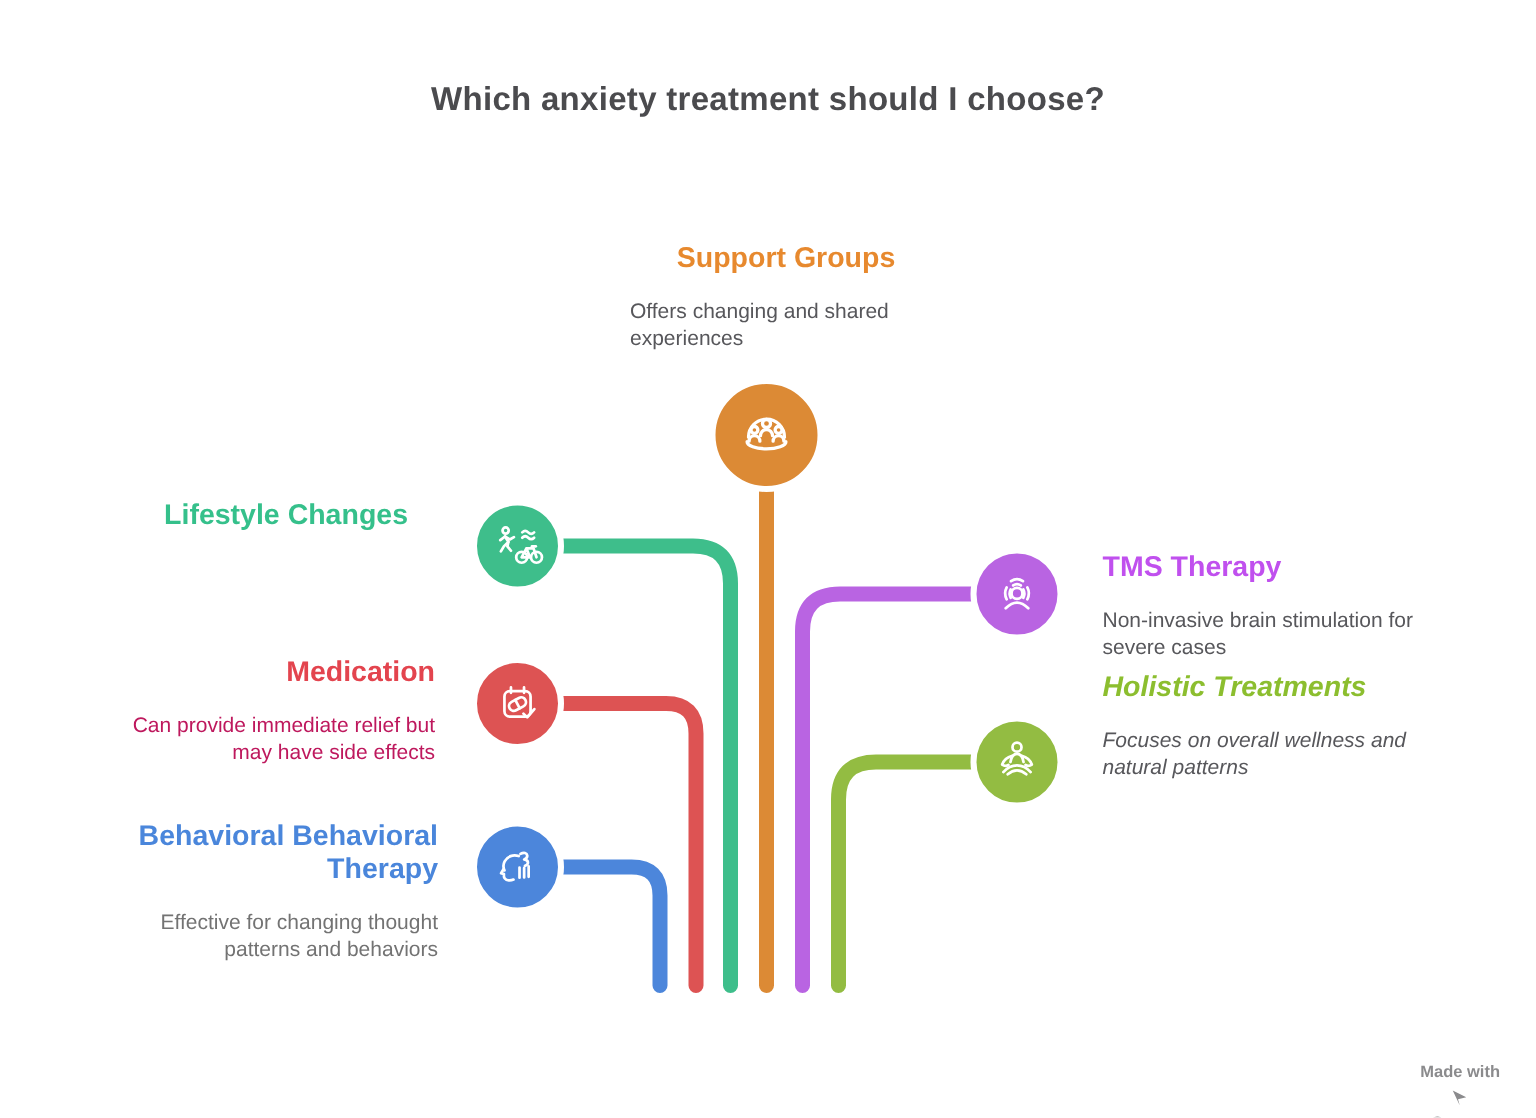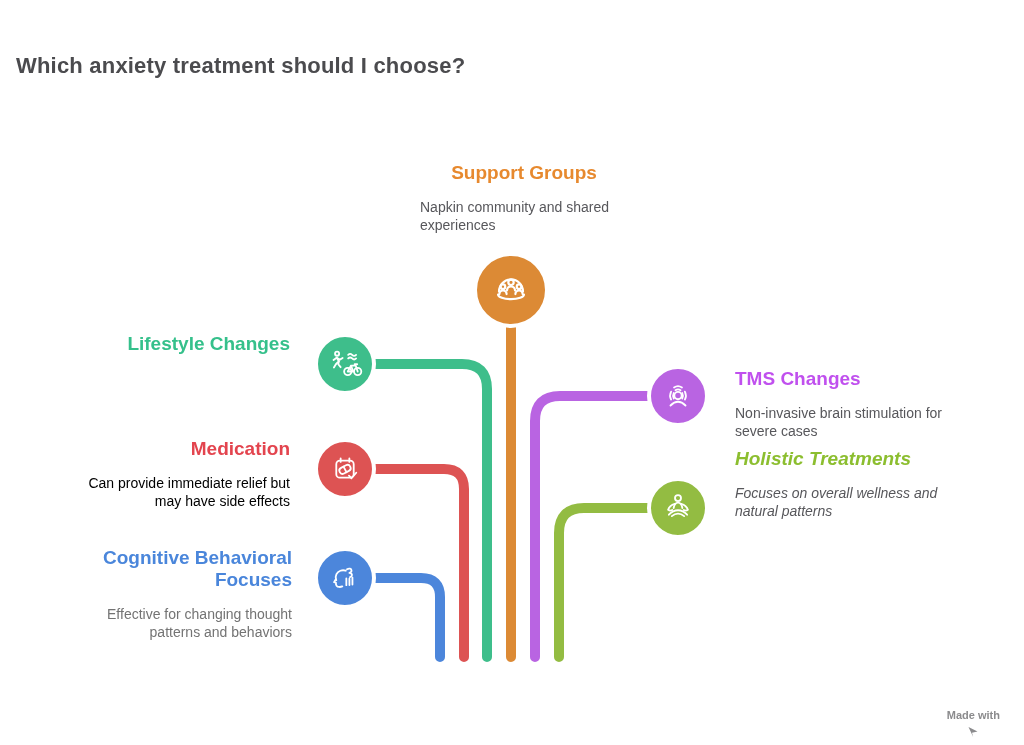--- a/index.html
+++ b/index.html
@@ -3,22 +3,22 @@
 <meta charset="utf-8">
 <style>
   * { margin:0; padding:0; box-sizing:border-box; }
   html,body { background:#fff; }
   .canvas {
     position:relative; width:1024px; height:745px;
     background:#ffffff; overflow:hidden;
     font-family:"Liberation Sans", sans-serif;
   }
   .page-title {
-    position:absolute; left:16px; right:0; top:53px;
-    font-size:22px; font-weight:700;
+    position:absolute; left:0; right:0; top:53px;
+    text-align:center; font-size:22px; font-weight:700;
     letter-spacing:.2px;
   }
   svg.connectors { position:absolute; left:0; top:0; }
   .casing { stroke:#ffffff; stroke-width:16; fill:none; stroke-linecap:round; }
   .wire   { stroke-width:10; fill:none; stroke-linecap:round; }
 
   .node-circle {
     position:absolute; border-radius:50%;
     border:4px solid #ffffff;
     display:flex; align-items:center; justify-content:center;
@@ -29,21 +29,21 @@
   .icon-stroke { fill:none; stroke:#ffffff; stroke-width:2.3; stroke-linecap:round; stroke-linejoin:round; }
 
   .node-text { position:absolute; }
   .node-text .node-title { font-size:19px; font-weight:700; line-height:1.16; margin-bottom:14px; }
   .node-text .node-desc  { font-size:14px; line-height:1.3; font-weight:400; }
   .ta-right { text-align:right; }
   .ta-left  { text-align:left; }
   .ta-center-title .node-title { text-align:center; }
 
   .t-support    { left:405px; top:162px; width:208px;margin-left:15px; }
-  .t-lifestyle  { left:50px;  top:333px; width:240px; }
+  .t-lifestyle  { left:32px;  top:333px; width:240px; }
   .t-medication { left:65px;  top:438px; width:225px; }
   .t-cbt        { left:75px;  top:547px; width:217px; }
   .t-tms        { left:735px; top:368px; width:232px; }
   .t-holistic   { left:735px; top:448px; width:228px;font-style:italic; }
 
   .c-support   { left:473px; top:252px; }
   .c-lifestyle { left:314px; top:333px; }
   .c-medication{ left:314px; top:438px; }
   .c-cbt       { left:314px; top:547px; }
   .c-tms       { left:647px; top:365px; }
@@ -88,21 +88,21 @@
         <circle cx="15.6" cy="20.5" r="2.4"></circle>
         <path d="M11.9,28.3 c0,-2.1 1.7,-3.8 3.7,-3.8 c2.1,0 3.8,1.7 3.8,3.8"></path>
         <circle cx="32.4" cy="20.5" r="2.4"></circle>
         <path d="M28.6,28.3 c0,-2.1 1.7,-3.8 3.8,-3.8 c2,0 3.7,1.7 3.7,3.8"></path>
         <path d="M10.5,28.7 c0,2.7 6,4.9 13.5,4.9 c7.5,0 13.5,-2.2 13.5,-4.9"></path>
       </g>
     </svg>
   </div>
   <div class="node-text t-support ta-left ta-center-title">
     <div class="node-title" style="color: rgb(231, 137, 46);">Support Groups</div>
-    <div class="node-desc" style="color: rgb(87, 87, 91);">Napkin community and shared experiences</div>
+    <div class="node-desc" style="color: rgb(87, 87, 91);">Offers changing and shared experiences</div>
   </div>
 
   <div class="node-circle side c-lifestyle" style="background-color: rgb(62, 190, 139);">
     <svg width="38" height="38" viewBox="0 0 48 48">
       <g class="icon-stroke">
         <path d="M28,12.5 q2.5,-2.5 5,0 q2.5,2.5 5,0"></path>
         <path d="M28,17 q2.5,-2.5 5,0 q2.5,2.5 5,0"></path>
         <circle cx="14" cy="11" r="2.6"></circle>
         <path d="M9.5,19 l4,-3 l4,2.5 l3.5,-2"></path>
         <path d="M13.5,16 l2.8,4.5 l-3.8,3.8 l-2.5,4.2"></path>
@@ -126,54 +126,54 @@
         <g transform="rotate(-28 24 24.5)">
           <rect x="16.5" y="20.5" width="15" height="8" rx="4"></rect>
           <line x1="24" y1="20.5" x2="24" y2="28.5"></line>
         </g>
         <path d="M29,32.5 l3.2,3.2 l6,-7"></path>
       </g>
     </svg>
   </div>
   <div class="node-text t-medication ta-right">
     <div class="node-title" style="color: rgb(227, 68, 78);">Medication</div>
-    <div class="node-desc" style="color: #000000;">Can provide immediate relief but may have side effects</div>
+    <div class="node-desc" style="color: #be185d;">Can provide immediate relief but may have side effects</div>
   </div>
 
   <div class="node-circle side c-cbt" style="background-color: rgb(76, 134, 219);">
     <svg width="38" height="38" viewBox="0 0 48 48">
       <g class="icon-stroke">
         <path d="M25,14.8 c-4.6,-1.6 -9.7,0.3 -11.8,4.4 c-1.3,2.5 -1.3,5.3 -0.2,7.7"></path>
         <path d="M12.2,25.8 l-2,3.5 l2.4,0.7 c-0.5,3 1.1,5.1 4,5.3 c1.4,0.1 2.7,-0.1 4,-0.7"></path>
         <path d="M26.5,13 c2.9,-1.7 5.4,-0.9 5.7,1.3 c0.2,1.5 -0.8,2.6 -2.6,3.3 c1.9,0.3 3.2,1.2 3.2,2.7 c0,1.4 -1,2.3 -2.5,2.7"></path>
         <path d="M25.7,24.5 v8.5 M29.6,24.8 v8 M33.4,23.5 v8.8"></path>
       </g>
     </svg>
   </div>
   <div class="node-text t-cbt ta-right">
-    <div class="node-title" style="color: rgb(74, 134, 219);">Cognitive Behavioral Focuses</div>
+    <div class="node-title" style="color: rgb(74, 134, 219);">Behavioral Behavioral Therapy</div>
     <div class="node-desc" style="color: #737373;">Effective for changing thought patterns and behaviors</div>
   </div>
 
   <div class="node-circle side c-tms" style="background-color: rgb(185, 100, 226);">
     <svg width="38" height="38" viewBox="0 0 48 48">
       <g class="icon-stroke">
         <path d="M19,13.2 q5,-3.5 10,0"></path>
         <path d="M20.8,16.8 q3.2,-2.2 6.4,0"></path>
         <circle cx="24" cy="23.5" r="4.6"></circle>
         <path d="M14.5,36 q9.5,-9.5 19,0"></path>
         <path d="M15.3,18.5 q-2.6,5 0,10"></path>
         <path d="M18.7,20.2 q-1.8,3.5 0,7"></path>
         <path d="M32.7,18.5 q2.6,5 0,10"></path>
         <path d="M29.3,20.2 q1.8,3.5 0,7"></path>
       </g>
     </svg>
   </div>
   <div class="node-text t-tms ta-left">
-    <div class="node-title" style="color: rgb(192, 80, 238);">TMS Changes</div>
+    <div class="node-title" style="color: rgb(192, 80, 238);">TMS Therapy</div>
     <div class="node-desc" style="color: rgb(87, 87, 91);">Non-invasive brain stimulation for severe cases</div>
   </div>
 
   <div class="node-circle side c-holistic" style="background-color: rgb(147, 188, 66);">
     <svg width="38" height="38" viewBox="0 0 48 48">
       <g class="icon-stroke">
         <circle cx="24" cy="11.5" r="3.8"></circle>
         <path d="M18.5,24 c0.8,-4.5 2.8,-6.8 5.5,-6.8 c2.7,0 4.7,2.3 5.5,6.8"></path>
         <path d="M20,18.8 c-4.5,1.2 -7.3,3.7 -8.5,7.5 c1.8,1.2 3.6,1.2 5.3,0.2"></path>
         <path d="M28,18.8 c4.5,1.2 7.3,3.7 8.5,7.5 c-1.8,1.2 -3.6,1.2 -5.3,0.2"></path>

